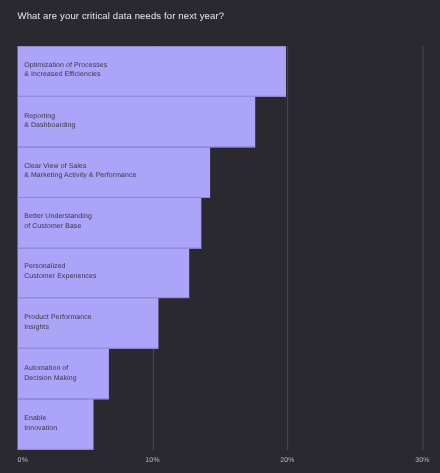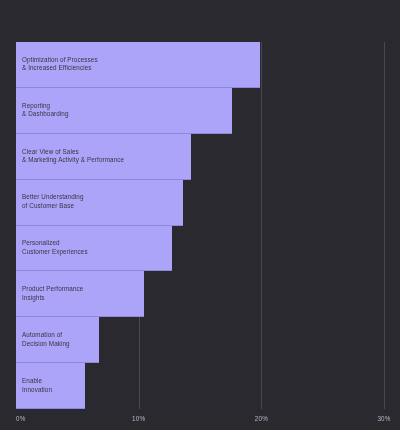--- a/index.html
+++ b/index.html
@@ -95,20 +95,21 @@
   }
   .tick-label.first {
     transform: translateX(0);
   }
 </style>
 </head>
 <body>
 
 <div id="chart-card">
 
+  <div id="chart-title">What are your critical data needs for next year?</div>
 
   <div id="plot-area">
     <div id="gridlines-layer">
         <div class="gridline" style="left: 0px;"></div>
         <div class="gridline" style="left: 122.667px;"></div>
         <div class="gridline" style="left: 245.333px;"></div>
         <div class="gridline" style="left: 368px;"></div>
       </div>
     <div id="bars-layer">
         <div class="bar-row">

